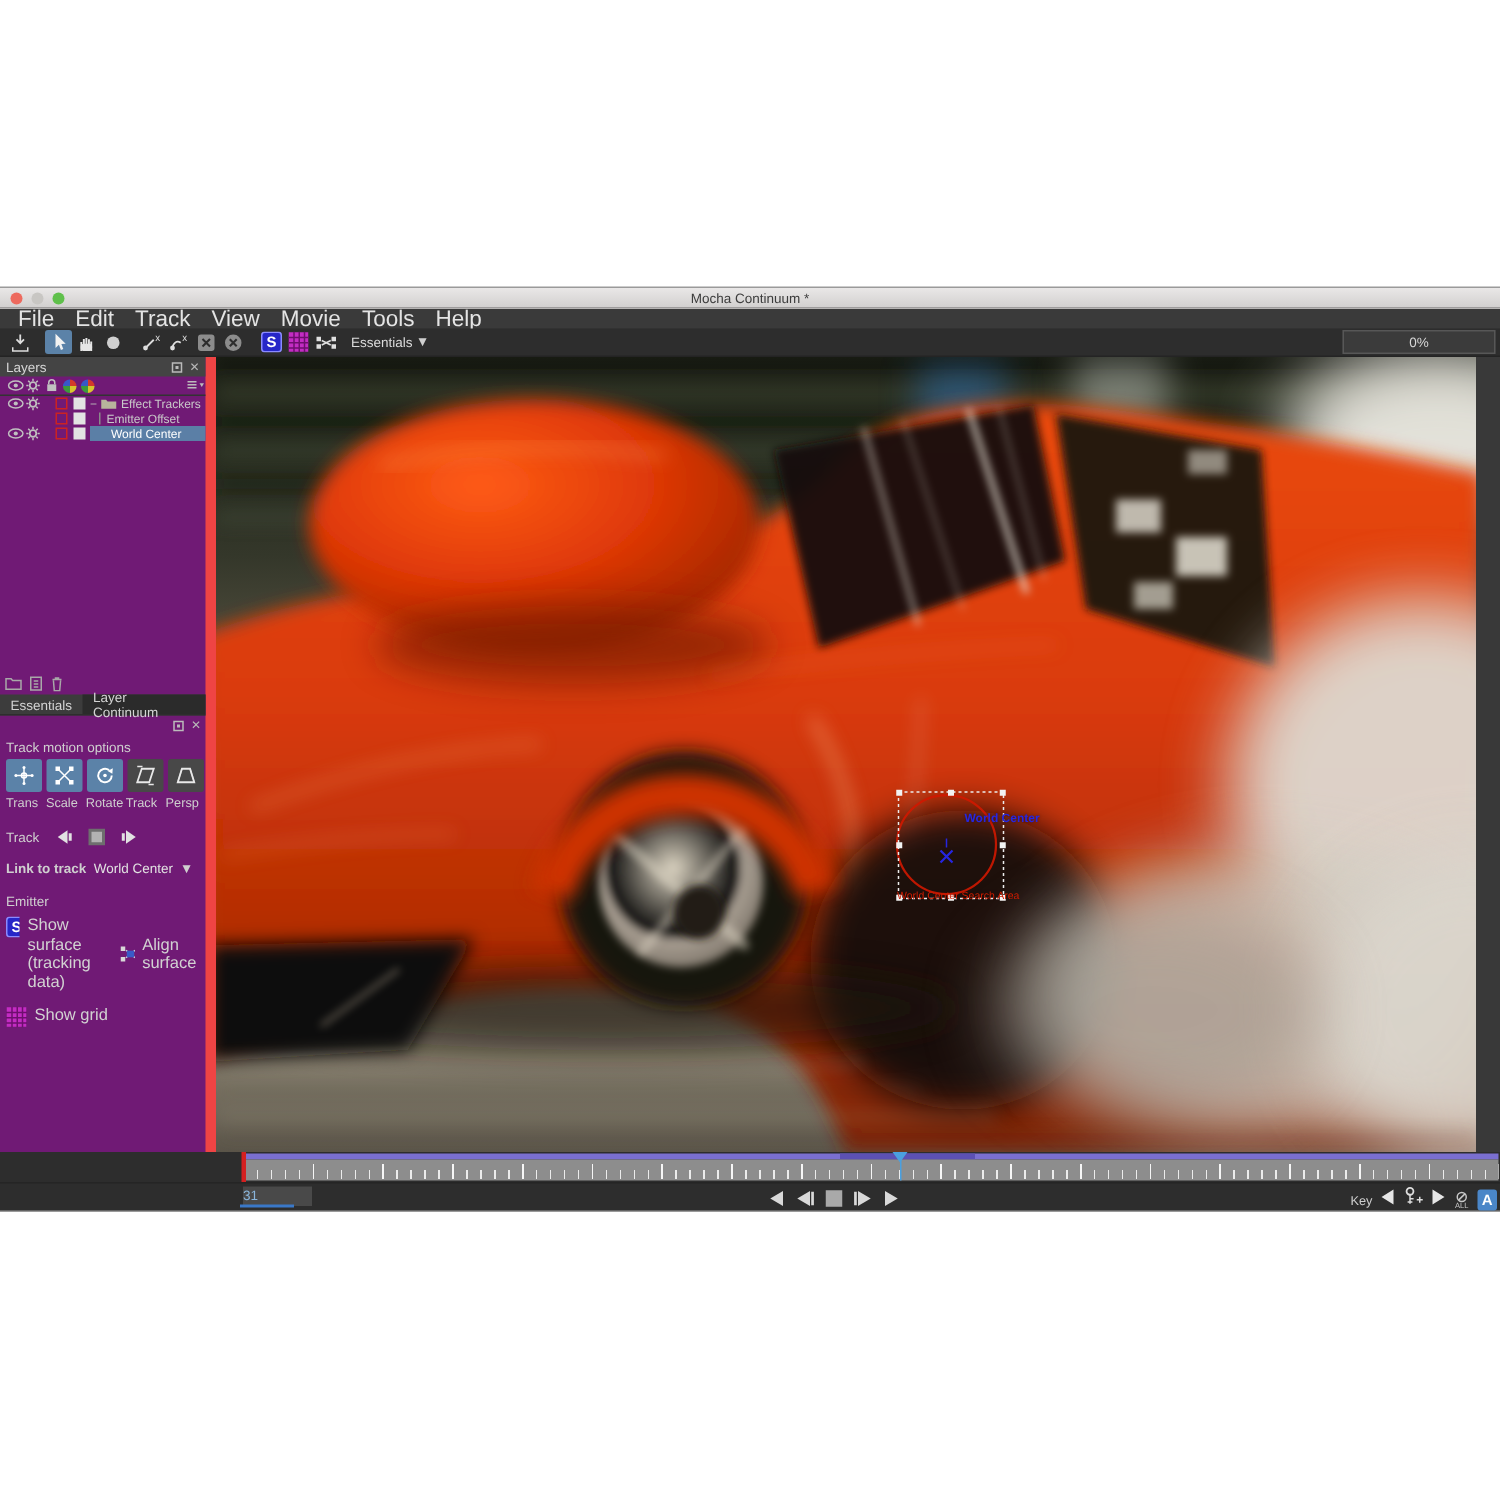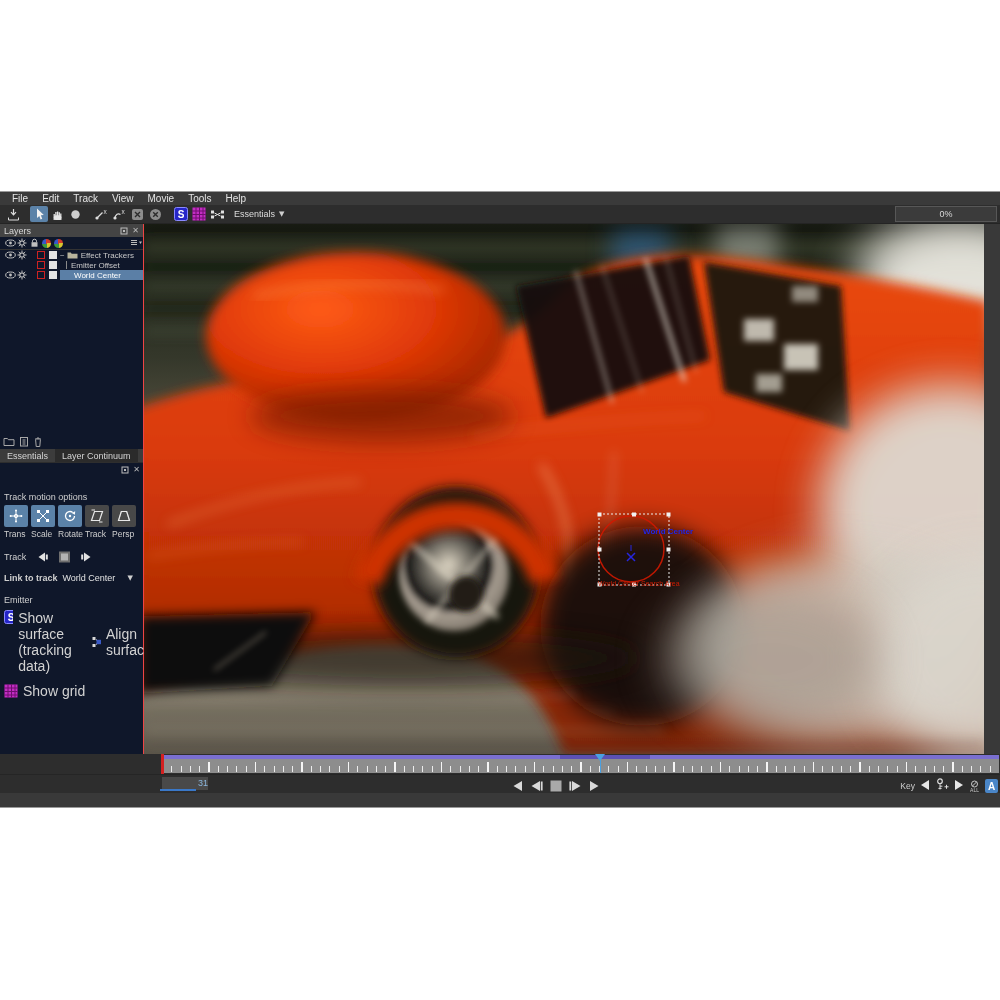--- a/index.html
+++ b/index.html
@@ -8,34 +8,34 @@
 
   
   .titlebar { height:14px; background:linear-gradient(#e9e7e7,#d2d0cf); position:relative; display:flex; align-items:center; justify-content:center; border-bottom:1px solid #b6b4b3;}
   .lights { position:absolute; left:7px; top:3px; display:flex; gap:6px; }
   .light { width:8px; height:8px; border-radius:50%; }
   .light.red { background:#ed6a5e; } .light.yellow { background:#c8c6c3; } .light.green { background:#5fc04b; }
   .title { font-size:9px; color:#3c3c3c; }
 
   
   .menubar { height:13px; background:#3a3a3a; display:flex; align-items:center; padding-left:5px; }
-  .menu-item { color:#e4e4e4; font-size:10px; padding:0 7px; }
+  .menu-item { color:#e4e4e4; font-size:15px; padding:0 7px; }
 
   
   .toolbar { height:19px; background:#2d2d2d; display:flex; align-items:center; padding-left:4px; position:relative; border-bottom:1px solid #242424; }
   .tool { width:18px; height:16px; display:flex; align-items:center; justify-content:center; border-radius:2px; }
   .tool.active { background:#5b82a8; }
   .tool-gap { width:8px; }
   .preset { display:flex; align-items:center; gap:4px; color:#dcdcdc; font-size:9px; margin-left:8px; }
   .caret { font-family:"DejaVu Sans",sans-serif; font-size:7px; color:#cfcfcf; }
   .progress-box { position:absolute; right:3px; top:1px; width:102px; height:16px; background:#3b3b3b; border:1px solid #575757; color:#d8d8d8; font-size:9px; display:flex; align-items:center; justify-content:center; }
 
   
   .main { display:flex; height:530px; }
-  .left-panel { width:144px; background:#0f172a; position:relative; color:#c9c9c9; border-right:1px solid #ef4444; }
+  .left-panel { width:144px; background:#701a75; position:relative; color:#c9c9c9; border-right:7px solid #ef4444; }
   .panel-head { height:13px; background:#444; display:flex; align-items:center; padding:0 4px; font-size:9px; color:#d6d6d6; }
   .panel-head .spacer { flex:1; }
   .mini-ico { color:#b9b9b9; font-size:8px; margin-left:4px; display:flex; align-items:center; }
   .colhead { height:13px; display:flex; align-items:center; padding-left:4px; border-bottom:1px solid #333; }
   .colhead .c { width:12px; display:flex; justify-content:center; }
   .layer-row { height:10px; display:flex; align-items:center; padding-left:4px; font-size:8px; }
   .layer-row .c { width:12px; display:flex; justify-content:center; }
   .redbox { width:8px; height:8px; border:1.5px solid #cc2222; margin-left:9px; }
   .chk { width:8px; height:8px; background:#e3e3e3; margin-left:4px; }
   .tree { flex:1; display:flex; align-items:center; margin-left:3px; height:100%; white-space:nowrap; overflow:hidden; }
@@ -46,37 +46,37 @@
   .layers-foot { margin-top:auto; display:flex; gap:4px; padding:2px 3px; }
 
   
   .tabs { height:14px; display:flex; align-items:stretch; background:#3c3c3c; border-bottom:1px solid #2e2e2e; }
   .tab { font-size:9px; color:#d4d4d4; display:flex; align-items:center; padding:0 7px; }
   .tab.active { background:#2b2b2b; }
 
   
   .props { position:relative; padding:4px 0 0 4px; font-size:9px; }
   .props .corner { position:absolute; top:2px; right:3px; display:flex; }
-  .sec-label { color:#cfcfcf; margin:25px 0 3px; }
+  .sec-label { color:#cfcfcf; margin:12px 0 3px; }
   .mo-row { display:flex; gap:3px; }
   .mo-btn { width:24px; height:22px; background:#484848; border-radius:2px; display:flex; align-items:center; justify-content:center; }
   .mo-btn.active { background:#5b82a8; }
   .mo-labels { display:flex; margin-top:2px; }
   .mo-labels span { width:27px; font-size:8.5px; color:#cfcfcf; text-align:left; }
   .track-row { display:flex; align-items:center; gap:9px; margin-top:12px; }
   .track-row .lbl { color:#cfcfcf; }
   .tbtn { display:flex; align-items:center; justify-content:center; }
   .link-row { display:flex; align-items:center; margin-top:10px; position:relative; }
   .link-row .lbl { color:#cfcfcf; margin-right:5px;font-weight:bold; }
   .link-row .val { color:#e2e2e2; }
   .link-row .caret { position:absolute; right:10px; }
   .surf-label { margin-top:12px; color:#cfcfcf; }
   .surf-grid { margin-top:5px; display:flex; }
   .surf-item { display:flex; align-items:flex-start; gap:5px; }
-  .surf-text { font-size:14px; color:#d2d2d2; line-height:1.15; }
+  .surf-text { font-size:11px; color:#d2d2d2; line-height:1.15; }
   .surf-col2 { margin-left:14px; display:flex; align-items:center; gap:5px; }
   .gridrow2 { margin-top:9px; display:flex; align-items:center; gap:5px; }
 
   
   .viewport { width:840px; height:530px; position:relative; overflow:hidden; background:#1c1c18; }
   .viewport svg.scene { position:absolute; left:0; top:0; }
   .ov-label-blue { position:absolute; left:499px; top:303px; font-size:8px; font-weight:bold; color:#2626e0; text-shadow:0 0 2px rgba(0,0,40,.4); white-space:nowrap; }
   .ov-label-red { position:absolute; left:454px; top:356px; font-size:7px; color:#cf1c00; white-space:nowrap; }
 
   
@@ -90,35 +90,43 @@
   .ticks-major { position:absolute; left:0; right:0; bottom:1px; height:10px;
      background:repeating-linear-gradient(to right, #f6f6f6 0 1px, transparent 1px 46.5px); }
   .inpoint { position:absolute; left:1px; top:0; width:3px; height:20px; background:#d42020; }
   .playhead { position:absolute; left:434px; top:0; width:12px; height:20px; }
   .playhead .tri { position:absolute; left:1px; top:0; width:0; height:0; border-left:5px solid transparent; border-right:5px solid transparent; border-top:7px solid #4aa0e0; }
   .playhead .line { position:absolute; left:5.5px; top:5px; width:1px; height:14px; background:#4aa0e0; }
 
   
   .bottombar { height:19px; background:#2d2d2d; position:relative; border-top:1px solid #252525; }
   .frame-box { position:absolute; left:162px; top:2px; width:46px; height:13px; background:#494949; }
-  .frame-num { width:100%; text-align:right; font-size:9px; color:#8ab6dc; line-height:13px; }
+  .frame-num { width:100%; text-align:left; font-size:9px; color:#8ab6dc; line-height:13px; }
   .frame-underline { position:absolute; left:-2px; bottom:-1px; width:36px; height:2px; background:#3a78c8; }
   .transport { position:absolute; left:512px; top:3px; display:flex; align-items:center; gap:7px; }
   .key-controls { position:absolute; right:2px; top:2px; display:flex; align-items:center; gap:5px; }
   .key-label { font-size:8.5px; color:#cfcfcf; }
   .a-btn { width:13px; height:14px; background:#4a86c8; border-radius:2px; color:#fff; font-size:10px; font-weight:bold; display:flex; align-items:center; justify-content:center; }
   .all-ico { display:flex; flex-direction:column; align-items:center; line-height:1; }
 
   .wheel { width:9px; height:9px; border-radius:50%; background:conic-gradient(#d43a2a 0 90deg,#d8c62e 90deg 180deg,#3c9a3c 180deg 270deg,#3858c8 270deg); }
 </style>
 </head>
 <body>
 
 <div class="window">
 
+  <div class="titlebar">
+    <div class="lights">
+      <div class="light red"></div>
+      <div class="light yellow"></div>
+      <div class="light green"></div>
+    </div>
+    <div class="title">Mocha Continuum *</div>
+  </div>
 
   <div class="menubar">
     <span class="menu-item">File</span>
     <span class="menu-item">Edit</span>
     <span class="menu-item">Track</span>
     <span class="menu-item">View</span>
     <span class="menu-item">Movie</span>
     <span class="menu-item">Tools</span>
     <span class="menu-item">Help</span>
   </div>

